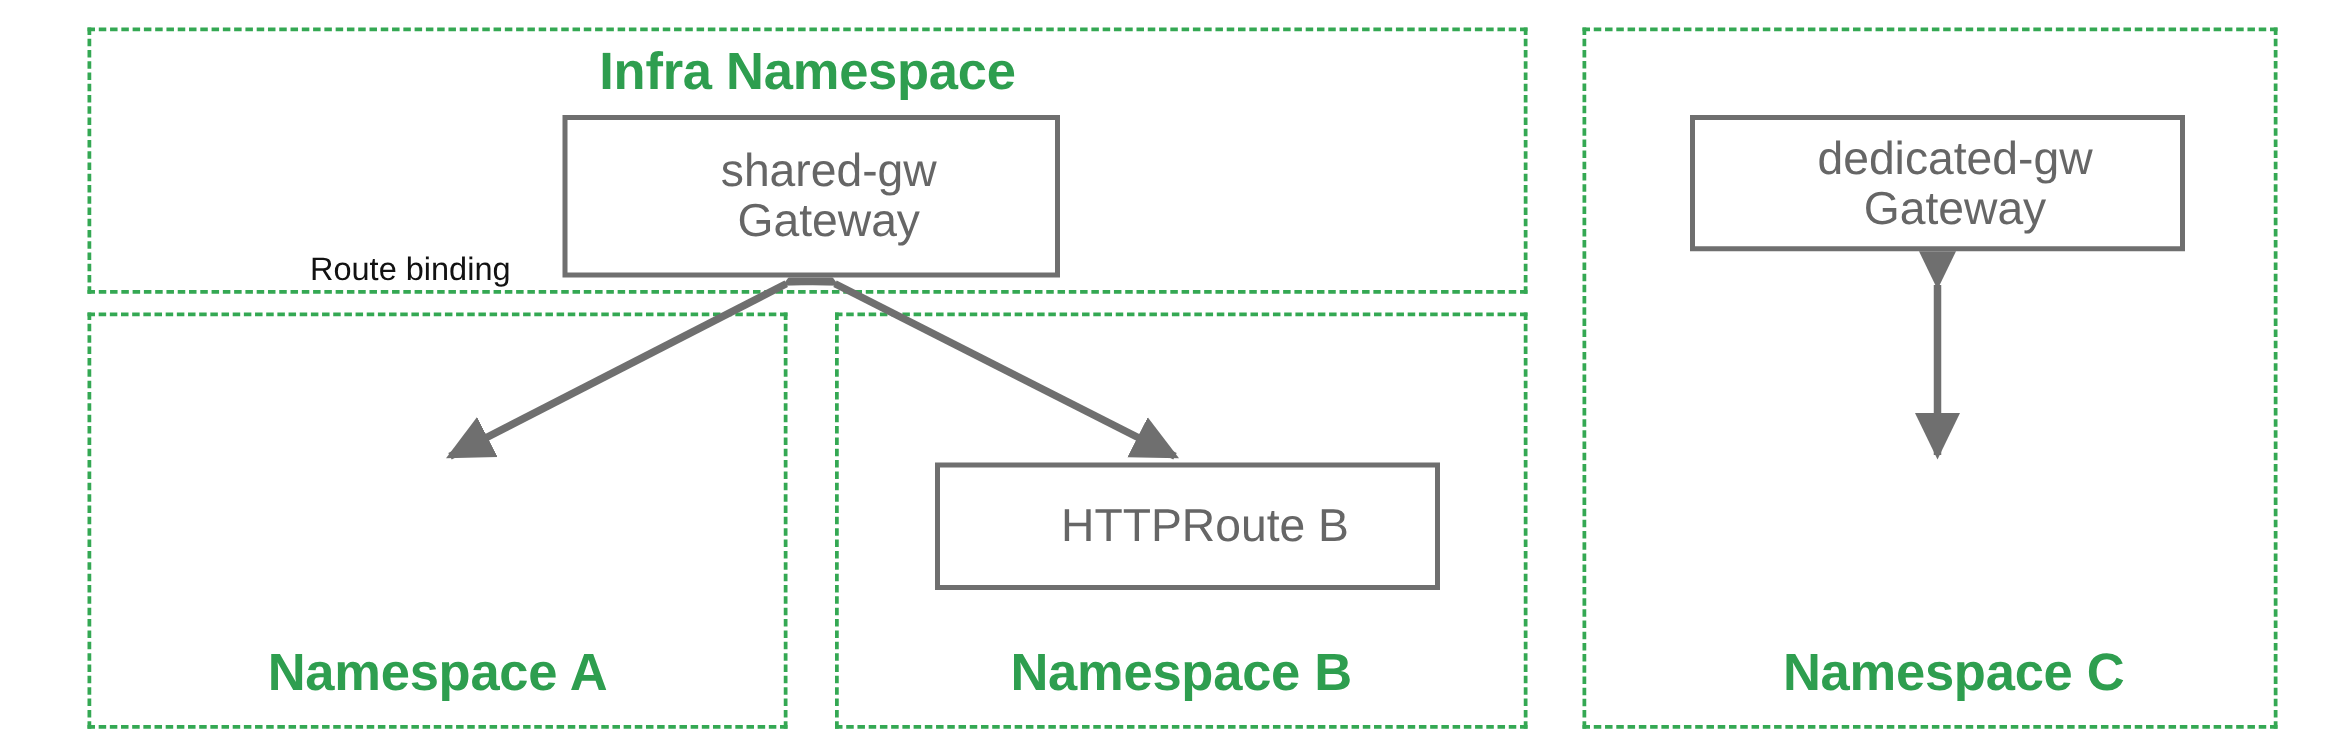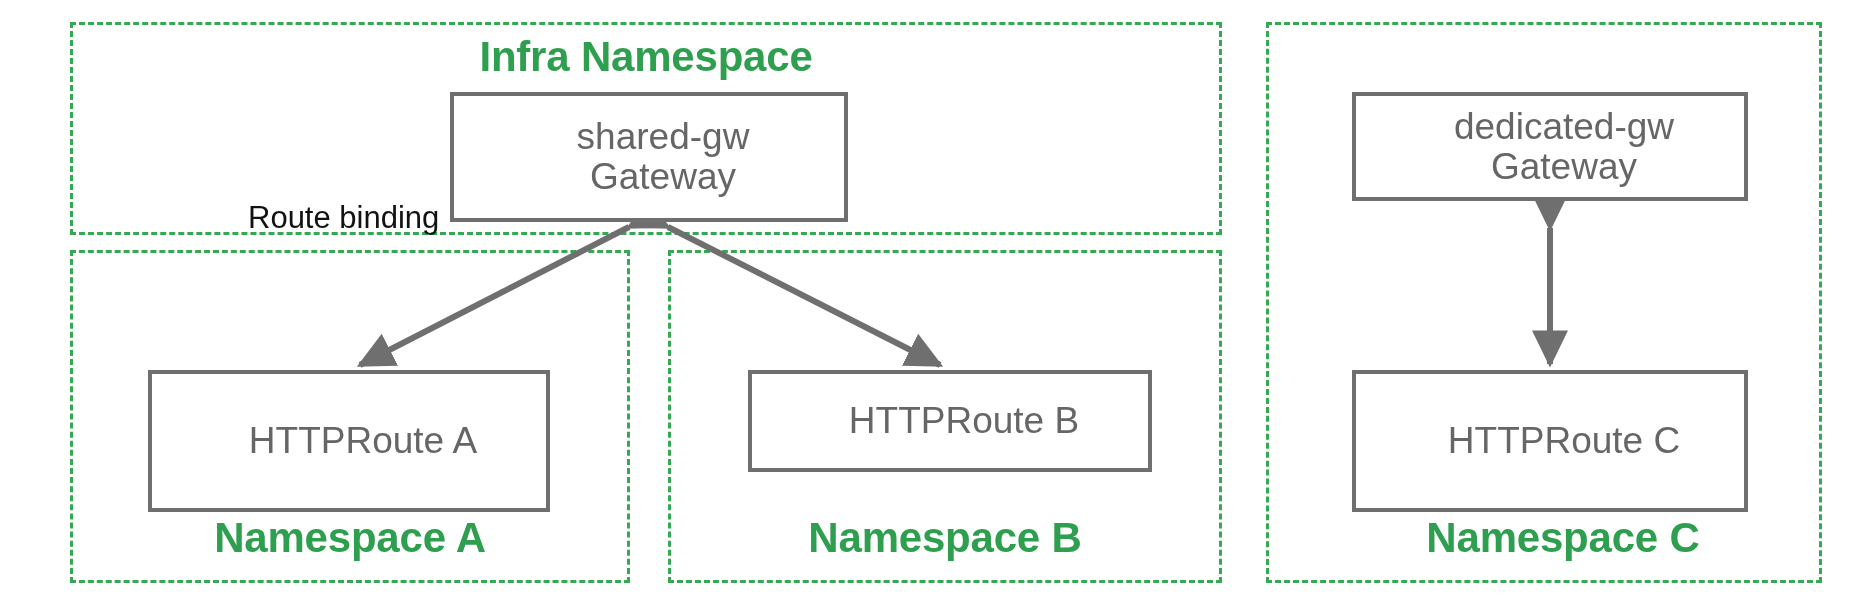--- a/index.html
+++ b/index.html
@@ -57,21 +57,21 @@
     font-family: "Liberation Sans", sans-serif;
     text-align: center;
     padding-left: 28px;
   }
   .node .line2 {
     display: block;
   }
   .edge-label {
     position: absolute;
     color: #121212;
-    font-size: 31px;
+    font-size: 26px;
     white-space: nowrap;
     font-family: "Liberation Sans", sans-serif;
   }
   svg.arrows {
     position: absolute;
     left: 0;
     top: 0;
     width: 1860px;
     height: 600px;
     pointer-events: none;
@@ -117,25 +117,19 @@
   <div class="node" style="left:450px; top:92px; width:398px; height:130px;">
     <span>shared-gw</span>
     <span class="line2">Gateway</span>
   </div>
 
   <div class="node" style="left:1352px; top:92px; width:396px; height:109px;">
     <span>dedicated-gw</span>
     <span class="line2">Gateway</span>
   </div>
 
-  <div class="node" style="left:148px; top:370px; width:402px; height:142px;">
-    <span>HTTPRoute A</span>
-  </div>
 
   <div class="node" style="left:748px; top:370px; width:404px; height:102px;">
     <span>HTTPRoute B</span>
   </div>
 
-  <div class="node" style="left:1352px; top:370px; width:396px; height:142px;">
-    <span>HTTPRoute C</span>
-  </div>
 
 </div>
 
 </body></html>

